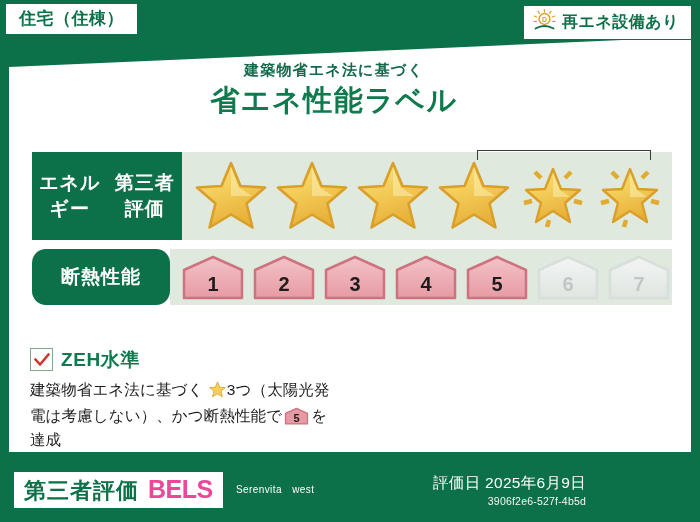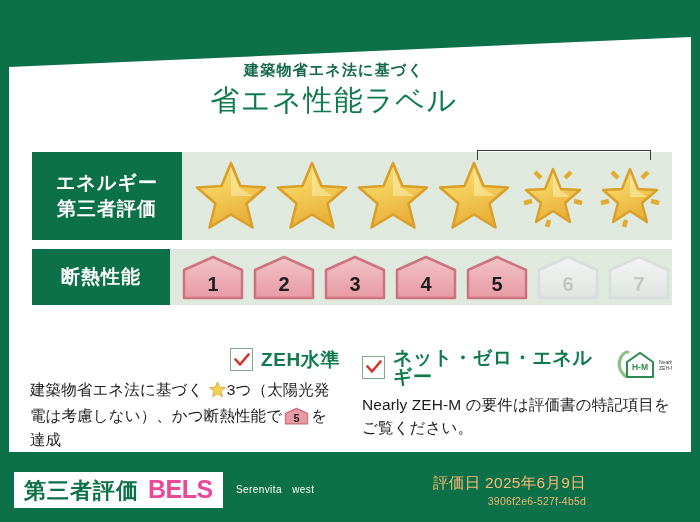--- a/index.html
+++ b/index.html
@@ -32,36 +32,36 @@
   .sheet{
     position:absolute;left:9px;top:0;width:682px;height:452px;
     background:#fff;z-index:2;
     -webkit-clip-path:polygon(0 67px,100% 37px,100% 100%,0 100%);
     clip-path:polygon(0 67px,100% 37px,100% 100%,0 100%);
   }
 
   
   .titles{position:absolute;left:0;top:62px;width:668px;text-align:center;z-index:4;}
   .title-sub{font-size:15px;font-weight:bold;color:#14694a;letter-spacing:1.2px;line-height:1.1;}
-  .title-main{font-size:29px;font-weight:normal;color:#0f7a4d;letter-spacing:1.5px;margin-top:6px;line-height:1.1;}
+  .title-main{font-size:29px;font-weight:bold;color:#0f7a4d;letter-spacing:1.5px;margin-top:6px;line-height:1.1;}
 
   
   .rows{position:absolute;left:32px;top:152px;width:640px;z-index:4;}
   .perf-row{display:flex;align-items:stretch;margin-bottom:9px;position:relative;}
   .row-label{
     width:150px;min-height:88px;background:#0c7148;color:#fff;
-    display:flex;flex-direction:column;align-items:center;justify-content:center;
+    display:flex;flex-direction:row;align-items:center;justify-content:center;
     font-size:19px;font-weight:bold;letter-spacing:1px;line-height:1.35;text-align:center;
   }
   .row-label .l2{display:block;}
   .row-body{
     flex:1;background:#dfe9dd;display:flex;align-items:center;
     position:relative;padding-left:6px;
   }
-  .row-insul .row-label{min-height:56px;}
+  .row-insul .row-label{min-height:56px;border-radius:14px;}
   .row-insul .row-body{min-height:56px;}
 
   
   .stars{display:flex;align-items:center;gap:3px;padding:4px 0 4px 4px;}
   .star-wrap{position:relative;width:78px;height:76px;display:flex;align-items:center;justify-content:center;}
   .star-wrap.small{width:74px;height:76px;}
   .star-wrap svg{display:block;}
 
   
   .solar-anno{position:absolute;right:8px;top:-4px;width:200px;text-align:center;pointer-events:none;}
@@ -78,52 +78,75 @@
   .house .hnum{
     position:absolute;left:0;right:0;bottom:6px;text-align:center;
     font-size:20px;font-weight:bold;line-height:1;
   }
   .house.on .hnum{color:#1c1c1c;}
   .house.off .hnum{color:#c2c6c4;}
 
   
   .notes{position:absolute;left:30px;top:348px;width:644px;display:flex;gap:22px;z-index:4;}
   .note{width:310px;}
-  .note-head{display:flex;align-items:center;gap:8px;margin-bottom:7px;justify-content:flex-end;}
+  .note-head{display:flex;align-items:center;gap:8px;margin-bottom:7px;}
   .check{
     width:21px;height:21px;border:1.4px solid #7fa88f;background:#fff;
     display:flex;align-items:center;justify-content:center;flex:none;
   }
   .note-title{font-size:19px;font-weight:bold;color:#0f7a4d;letter-spacing:0.6px;line-height:1;}
   .note-body{font-size:15.5px;color:#1c1c1c;line-height:1.5;letter-spacing:0.1px;}
   .inline-star{display:inline-block;vertical-align:-3px;margin:0 1px;}
   .inline-house{display:inline-block;vertical-align:-4px;position:relative;width:25px;height:18px;margin:0 2px;}
   .inline-house .ihn{position:absolute;left:0;right:0;bottom:1px;text-align:center;font-size:11px;font-weight:bold;color:#1c1c1c;line-height:1;}
   .zehm-logo{display:inline-block;vertical-align:-8px;margin-left:6px;}
 
   
   .footer{position:absolute;left:0;bottom:0;width:600px;height:62px;background:#0c7148;z-index:5;}
   .bels-box{
     position:absolute;left:14px;top:12px;background:#fff;
     padding:5px 10px 6px 10px;display:flex;align-items:baseline;gap:9px;
   }
   .bels-jp{font-size:22px;font-weight:bold;color:#0c7148;letter-spacing:1px;line-height:1;}
   .bels-en{font-size:25px;font-weight:bold;color:#ec4899;letter-spacing:-0.5px;line-height:1;}
   .bldg-name{position:absolute;left:236px;top:23px;font-size:10px;color:#fff;letter-spacing:0.4px;}
-  .foot-right{position:absolute;right:14px;top:14px;text-align:right;color:#fdba74;}
+  .foot-right{position:absolute;right:14px;top:14px;text-align:right;color:#ffffff;}
   .eval-date{font-size:15.5px;letter-spacing:0.3px;line-height:1.1;}
   .eval-id{font-size:10.5px;letter-spacing:0.2px;margin-top:4px;opacity:.95;}
 </style>
 </head>
 <body>
 
 <div id="label-root">
 
   <div class="sheet"></div>
 
+  <div class="header">
+    <div class="type-tag">住宅（住棟）</div>
+
+    <div class="renew-badge">
+      <span>
+        <svg width="25" height="25" viewBox="0 0 25 25">
+          <g stroke="#d9a520" stroke-width="1.2" stroke-linecap="round">
+            <line x1="12.5" y1="1.5" x2="12.5" y2="4"></line>
+            <line x1="6" y1="3.2" x2="7.3" y2="5.4"></line>
+            <line x1="19" y1="3.2" x2="17.7" y2="5.4"></line>
+            <line x1="2.2" y1="8" x2="4.6" y2="9"></line>
+            <line x1="22.8" y1="8" x2="20.4" y2="9"></line>
+            <line x1="1.8" y1="13.5" x2="4.4" y2="13.3"></line>
+            <line x1="23.2" y1="13.5" x2="20.6" y2="13.3"></line>
+          </g>
+          <circle cx="12.5" cy="11" r="5.4" fill="none" stroke="#d9a520" stroke-width="1.5"></circle>
+          <text x="12.5" y="14.2" font-size="7" font-weight="bold" fill="#d9a520" text-anchor="middle" font-family="Liberation Sans, sans-serif">D</text>
+          <path d="M3.5 20.5 Q12.5 15.5 21.5 20.5" fill="none" stroke="#0c7148" stroke-width="1.8" stroke-linecap="round"></path>
+        </svg>
+      </span>
+      <span class="rb-text">再エネ設備あり</span>
+    </div>
+  </div>
 
   <div class="titles">
     <div class="title-sub">建築物省エネ法に基づく</div>
     <div class="title-main">省エネ性能ラベル</div>
   </div>
 
   <div class="rows">
 
     <div class="perf-row row-energy">
       <div class="row-label">
@@ -294,40 +317,20 @@
           </svg>
         </span><span>3つ</span><span>（太陽光発電は考慮しない）、かつ断熱性能で</span><span class="inline-house">
           <svg width="25" height="18" viewBox="0 0 66 46">
             <polygon points="4,44 4,16 33,3 62,16 62,44" fill="#e79aa4" stroke="#cc737f" stroke-width="3.5" stroke-linejoin="round"></polygon>
           </svg>
           <span class="ihn">5</span>
         </span><span>を達成</span>
       </div>
     </div>
 
-    <div class="note">
-      <div class="note-head">
-        <span class="check">
-          <svg width="16" height="14" viewBox="0 0 16 14">
-            <path d="M1.5 6.5 L6 11.5 L14.5 1.5" fill="none" stroke="#d1352b" stroke-width="2.6" stroke-linecap="round" stroke-linejoin="round"></path>
-          </svg>
-        </span>
-        <span class="note-title">ネット・ゼロ・エネルギー</span>
-        <span class="zehm-logo">
-          <svg width="58" height="30" viewBox="0 0 58 30">
-            <path d="M11 26 Q2 17 7 7 Q10 2 14 2" fill="none" stroke="#8fbf8a" stroke-width="3.2" stroke-linecap="round"></path>
-            <polygon points="13,27 13,12 26,3 39,12 39,27" fill="#fff" stroke="#2e8b4f" stroke-width="2"></polygon>
-            <text x="26" y="20" font-size="8.5" font-weight="bold" fill="#2e8b4f" text-anchor="middle" font-family="Liberation Sans, sans-serif">H-M</text>
-            <text x="45" y="14" font-size="5" fill="#3b3b3b" font-family="Liberation Sans, sans-serif">Nearly</text>
-            <text x="45" y="20" font-size="5" fill="#3b3b3b" font-family="Liberation Sans, sans-serif">ZEH-M</text>
-          </svg>
-        </span>
-      </div>
-      <div class="note-body">Nearly ZEH-M の要件は評価書の特記項目をご覧ください。</div>
-    </div>
   </div>
 
   <div class="footer">
     <div class="bels-box">
       <span class="bels-jp">第三者評価</span>
       <span class="bels-en">BELS</span>
     </div>
     <div class="bldg-name">Serenvita　west</div>
     <div class="foot-right">
       <div class="eval-date">

